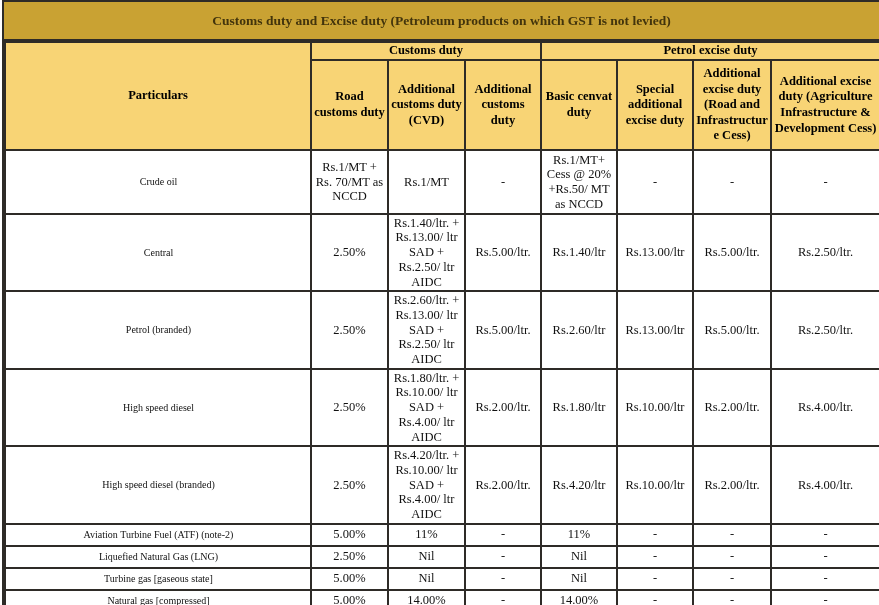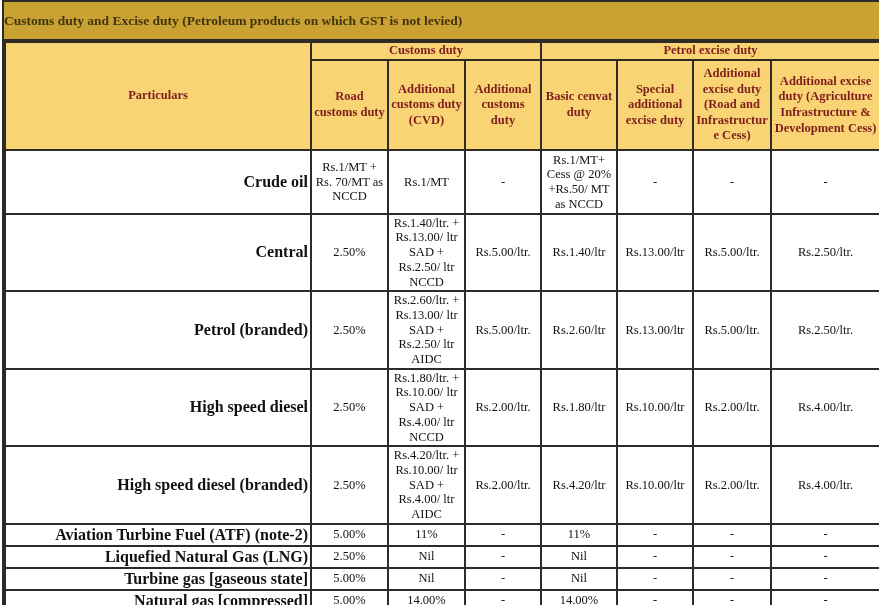--- a/index.html
+++ b/index.html
@@ -13,59 +13,59 @@
   }
   .sheet{
     width:875px;
     border:2px solid #2e2b27;
     box-sizing:content-box;
   }
   .title-bar{
     background:#c9a233;
     border-bottom:2px solid #2e2b27;
     height:37px;
-    display:flex;align-items:center;justify-content:flex-start;
+    display:flex;align-items:center;justify-content:center;
     color:#42340c;
     font-weight:bold;
     font-size:13.5px;
   }
   table{
     border-collapse:collapse;
     table-layout:fixed;
     width:875px;
   }
   th,td{
     border:2px solid #2e2b27;
     padding:0 2px;
     overflow:hidden;
   }
   thead th{
     background:#f8d475;
-    color:#7f1d1d;
+    color:#000000;
     font-weight:bold;
     font-size:12.5px;
     text-align:center;
     line-height:1.25;
   }
   tr.group-row th{height:16px;line-height:1.05;}
   tr.cols-row th{height:88px;}
   th.particulars-head{vertical-align:middle;}
   th.wrap-hard{overflow-wrap:break-word;word-wrap:break-word;}
   td{
     background:#ffffff;
     color:#111111;
     font-size:12.5px;
     line-height:1.18;
     vertical-align:middle;
   }
   td.pname{
-    font-weight:bold;
-    text-align:right;
+    font-weight:normal;
+    text-align:center;
     padding-left:3px;
-    font-size:16px;
+    font-size:10px;
   }
   td.val{text-align:center;}
   tr.r0{height:64px;}
   tr.r1{height:77px;}
   tr.r2{height:78px;}
   tr.r3{height:77px;}
   tr.r4{height:78px;}
   tr.small{height:22px;}
   tr.small td{line-height:1.05;}
   .bottom-strip{
@@ -119,41 +119,41 @@
           <td class="val">Rs.1/MT</td>
           <td class="val">-</td>
           <td class="val">Rs.1/MT+ Cess @ 20% +Rs.50/ MT as NCCD</td>
           <td class="val">-</td>
           <td class="val">-</td>
           <td class="val">-</td>
         </tr>
         <tr class="r1">
           <td class="pname">Central</td>
           <td class="val">2.50%</td>
-          <td class="val">Rs.1.40/ltr. + Rs.13.00/ ltr SAD + Rs.2.50/ ltr NCCD</td>
+          <td class="val">Rs.1.40/ltr. + Rs.13.00/ ltr SAD + Rs.2.50/ ltr AIDC</td>
           <td class="val">Rs.5.00/ltr.</td>
           <td class="val">Rs.1.40/ltr</td>
           <td class="val">Rs.13.00/ltr</td>
           <td class="val">Rs.5.00/ltr.</td>
           <td class="val">Rs.2.50/ltr.</td>
         </tr>
         <tr class="r2">
           <td class="pname">Petrol (branded)</td>
           <td class="val">2.50%</td>
           <td class="val">Rs.2.60/ltr. + Rs.13.00/ ltr SAD + Rs.2.50/ ltr AIDC</td>
           <td class="val">Rs.5.00/ltr.</td>
           <td class="val">Rs.2.60/ltr</td>
           <td class="val">Rs.13.00/ltr</td>
           <td class="val">Rs.5.00/ltr.</td>
           <td class="val">Rs.2.50/ltr.</td>
         </tr>
         <tr class="r3">
           <td class="pname">High speed diesel</td>
           <td class="val">2.50%</td>
-          <td class="val">Rs.1.80/ltr. + Rs.10.00/ ltr SAD + Rs.4.00/ ltr NCCD</td>
+          <td class="val">Rs.1.80/ltr. + Rs.10.00/ ltr SAD + Rs.4.00/ ltr AIDC</td>
           <td class="val">Rs.2.00/ltr.</td>
           <td class="val">Rs.1.80/ltr</td>
           <td class="val">Rs.10.00/ltr</td>
           <td class="val">Rs.2.00/ltr.</td>
           <td class="val">Rs.4.00/ltr.</td>
         </tr>
         <tr class="r4">
           <td class="pname">High speed diesel (branded)</td>
           <td class="val">2.50%</td>
           <td class="val">Rs.4.20/ltr. + Rs.10.00/ ltr SAD + Rs.4.00/ ltr AIDC</td>

